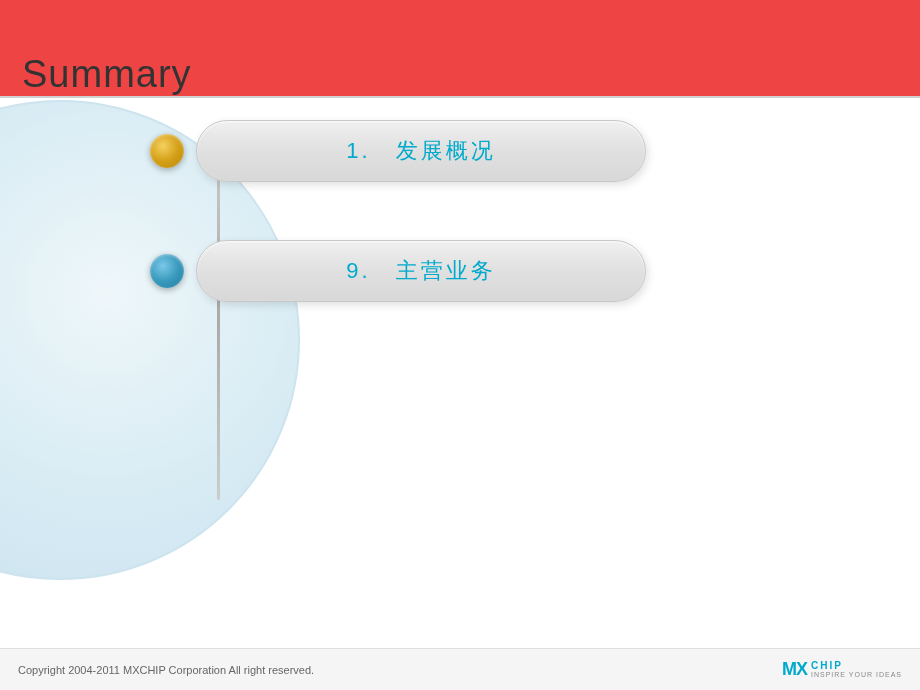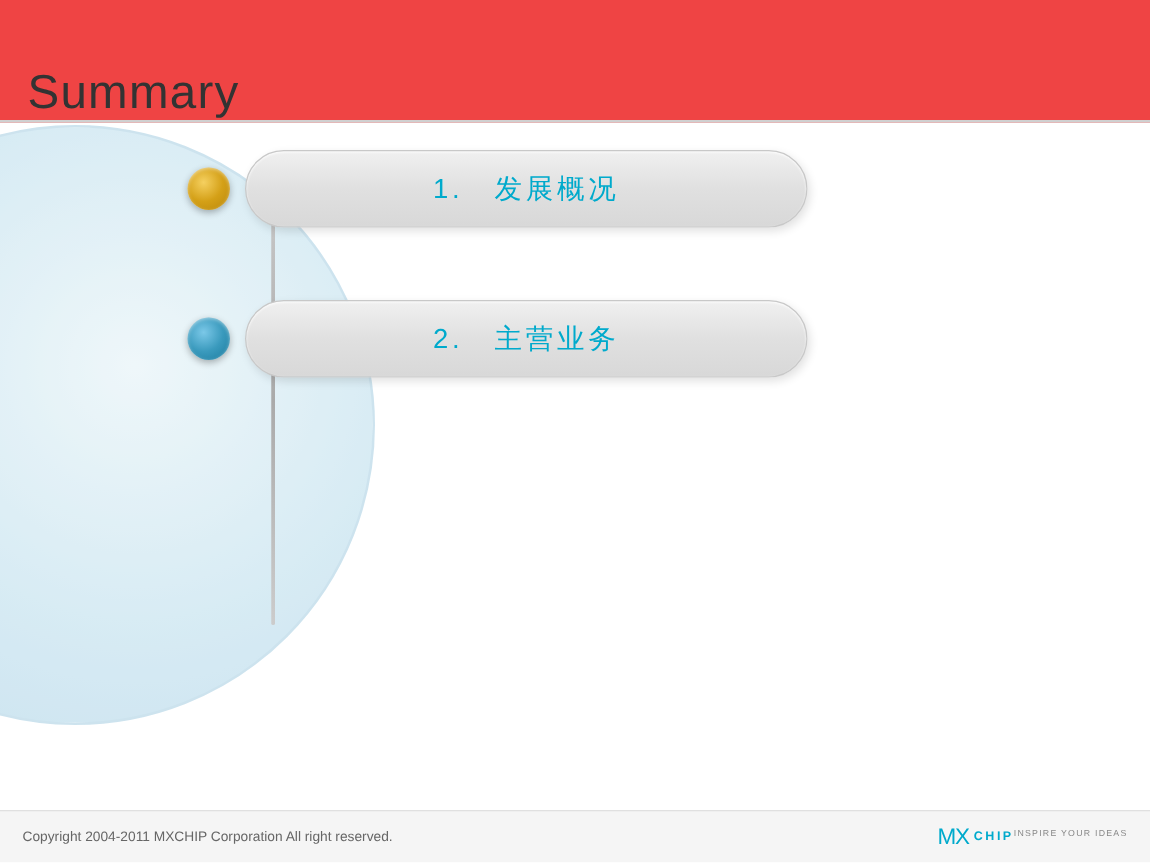--- a/index.html
+++ b/index.html
@@ -53,28 +53,28 @@
     }
 
     .footer-logo {
       display: flex;
       align-items: center;
       gap: 4px;
     }
 
     .logo-mx {
       font-size: 18px;
-      font-weight: normal;
+      font-weight: bold;
       color: #00aacc;
       letter-spacing: -1px;
     }
 
     .logo-chip {
       display: flex;
-      flex-direction: row;
+      flex-direction: column;
       line-height: 1.1;
     }
 
     .logo-chip-top {
       font-size: 10px;
       font-weight: bold;
       color: #00aacc;
       letter-spacing: 2px;
     }
 
@@ -195,21 +195,21 @@
     <div class="item-row">
       <div class="item-dot dot-gold"></div>
       <div class="item-pill">
         <span class="item-pill-text">1.　发展概况</span>
       </div>
     </div>
 
     <div class="item-row">
       <div class="item-dot dot-blue"></div>
       <div class="item-pill">
-        <span class="item-pill-text">2.　主营业务</span>
+        <span class="item-pill-text">9.　主营业务</span>
       </div>
     </div>
 
 
   </div>
 </div>
 
 <div class="footer">
   <span class="footer-copyright">Copyright 2004-2011  MXCHIP Corporation All right reserved.</span>
   <div class="footer-logo">

